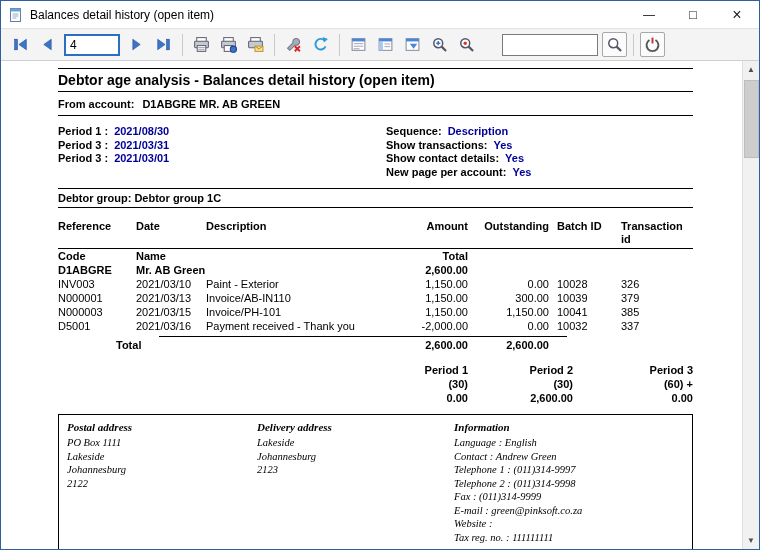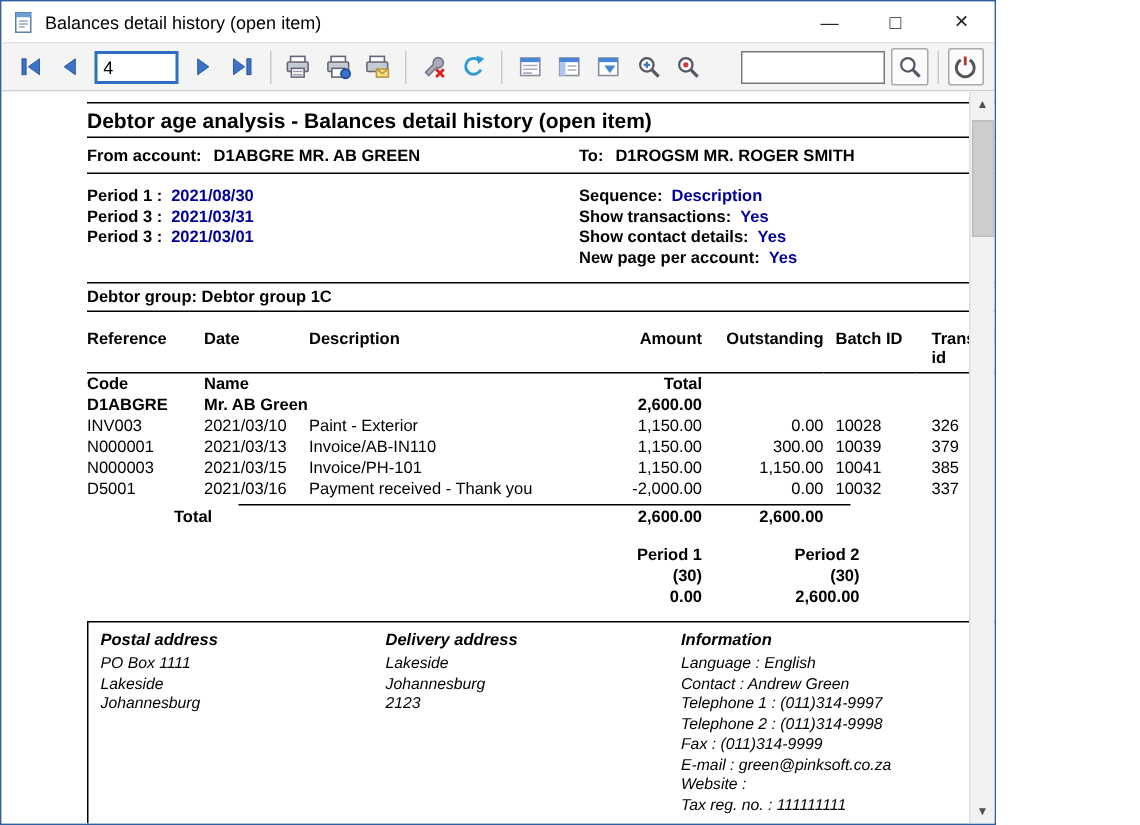--- a/index.html
+++ b/index.html
@@ -1,17 +1,17 @@
 <!DOCTYPE html>
 <html><head>
 <meta charset="utf-8">
 <style>
   * { box-sizing: border-box; margin: 0; padding: 0; }
   body { font-family: "Liberation Sans", sans-serif; background: #fff; }
-  .window { width: 664px; height: 550px; border: 1px solid #2f5f9e; background: #fff; position: relative; overflow: hidden; }
+  .window { width: 760px; height: 550px; border: 1px solid #2f5f9e; background: #fff; position: relative; overflow: hidden; }
 
   
   .titlebar { height: 27px; background: #fff; display: flex; align-items: center; padding-left: 7px; }
   .app-icon svg { width: 16px; height: 16px; display: block; }
   .titlebar .title { font-size: 12px; color: #000; margin-left: 6px; flex: 1; white-space: nowrap; }
   .wc { display: flex; height: 100%; }
   .wbtn { width: 44px; height: 100%; display: flex; align-items: center; justify-content: center; font-size: 12px; color: #222; cursor: default; }
   .wbtn.max { font-size: 13px; }
   .wbtn.close { font-size: 16px; }
 
@@ -59,21 +59,21 @@
   .totalrow { position: relative; height: 15px; margin-top: 2px; }
   .totalrow .t-label { position: absolute; left: 58px; }
   .totalrow .t-amt { position: absolute; left: 328px; width: 82px; text-align: right; }
   .totalrow .t-out { position: absolute; left: 410px; width: 81px; text-align: right; }
 
   .aging { position: relative; height: 43px; margin-top: 9px; }
   .ag-col { position: absolute; width: 100px; text-align: right; line-height: 14px; }
   .ag0 { left: 310px; } .ag1 { left: 415px; } .ag2 { left: 535px; }
 
   .contactbox { margin-top: 8px; border: 1px solid #000; width: 635px; height: 146px; position: relative; font-style: italic; }
-  .cb-col { position: absolute; top: 6px; }
+  .cb-col { position: absolute; top: 6px; font-family: Liberation Serif, serif; }
   .c-postal { left: 8px; width: 180px; }
   .c-delivery { left: 198px; width: 190px; }
   .c-info { left: 395px; width: 232px; }
   .cb-title { font-weight: bold; font-size: 11px; margin-bottom: 3px; }
   .cb-line { font-weight: normal; font-size: 10.5px; line-height: 13.5px; }
 </style>
 </head>
 <body>
 
 <div class="window">
@@ -243,23 +243,20 @@
 
   <div class="content">
     <div class="report">
 
       <div class="hline"></div>
       <div class="rtitle">Debtor age analysis - Balances detail history (open item)</div>
       <div class="hline"></div>
 
       <div class="fromto">
         <span class="lbl">From account:</span><span>D1ABGRE MR. AB GREEN</span>
-        <span class="to-wrap">
-          <span class="lbl">To:</span><span>D1ROGSM MR. ROGER SMITH</span>
-        </span>
       </div>
       <div class="hline"></div>
 
       <div class="params">
         <div class="col-left">
           <div class="pline"><span class="lbl">Period 1 :</span><span class="val">2021/08/30</span></div>
           <div class="pline"><span class="lbl">Period 3 :</span><span class="val">2021/03/31</span></div>
           <div class="pline"><span class="lbl">Period 3 :</span><span class="val">2021/03/01</span></div>
         </div>
         <div class="col-right">
@@ -375,20 +372,21 @@
           <div>0.00</div>
         </div>
       </div>
 
       <div class="contactbox">
         <div class="cb-col c-postal">
           <div class="cb-title">Postal address</div>
           <div class="cb-line">PO Box 1111</div>
           <div class="cb-line">Lakeside</div>
           <div class="cb-line">Johannesburg</div>
+          <div class="cb-line">2122</div>
         </div>
         <div class="cb-col c-delivery">
           <div class="cb-title">Delivery address</div>
           <div class="cb-line">Lakeside</div>
           <div class="cb-line">Johannesburg</div>
           <div class="cb-line">2123</div>
         </div>
         <div class="cb-col c-info">
           <div class="cb-title">Information</div>
           <div class="cb-line">Language : English</div>

